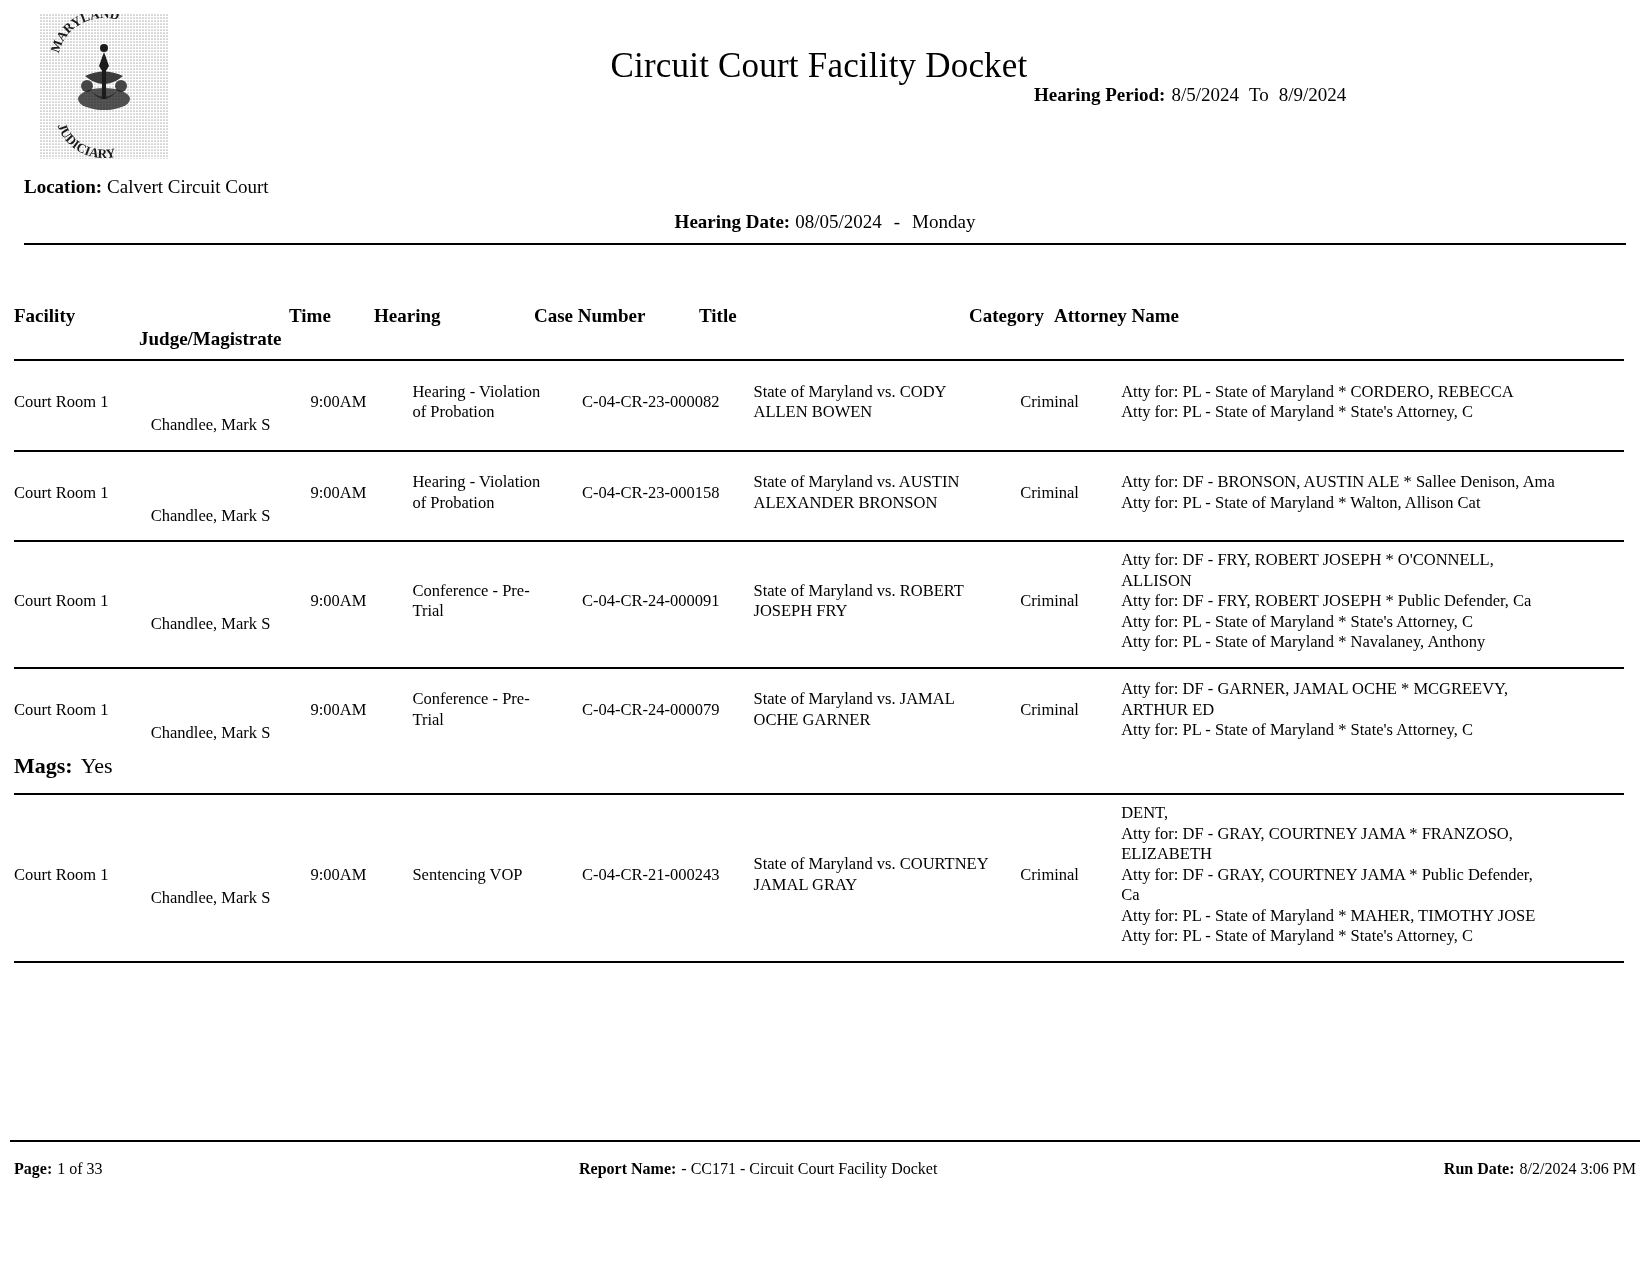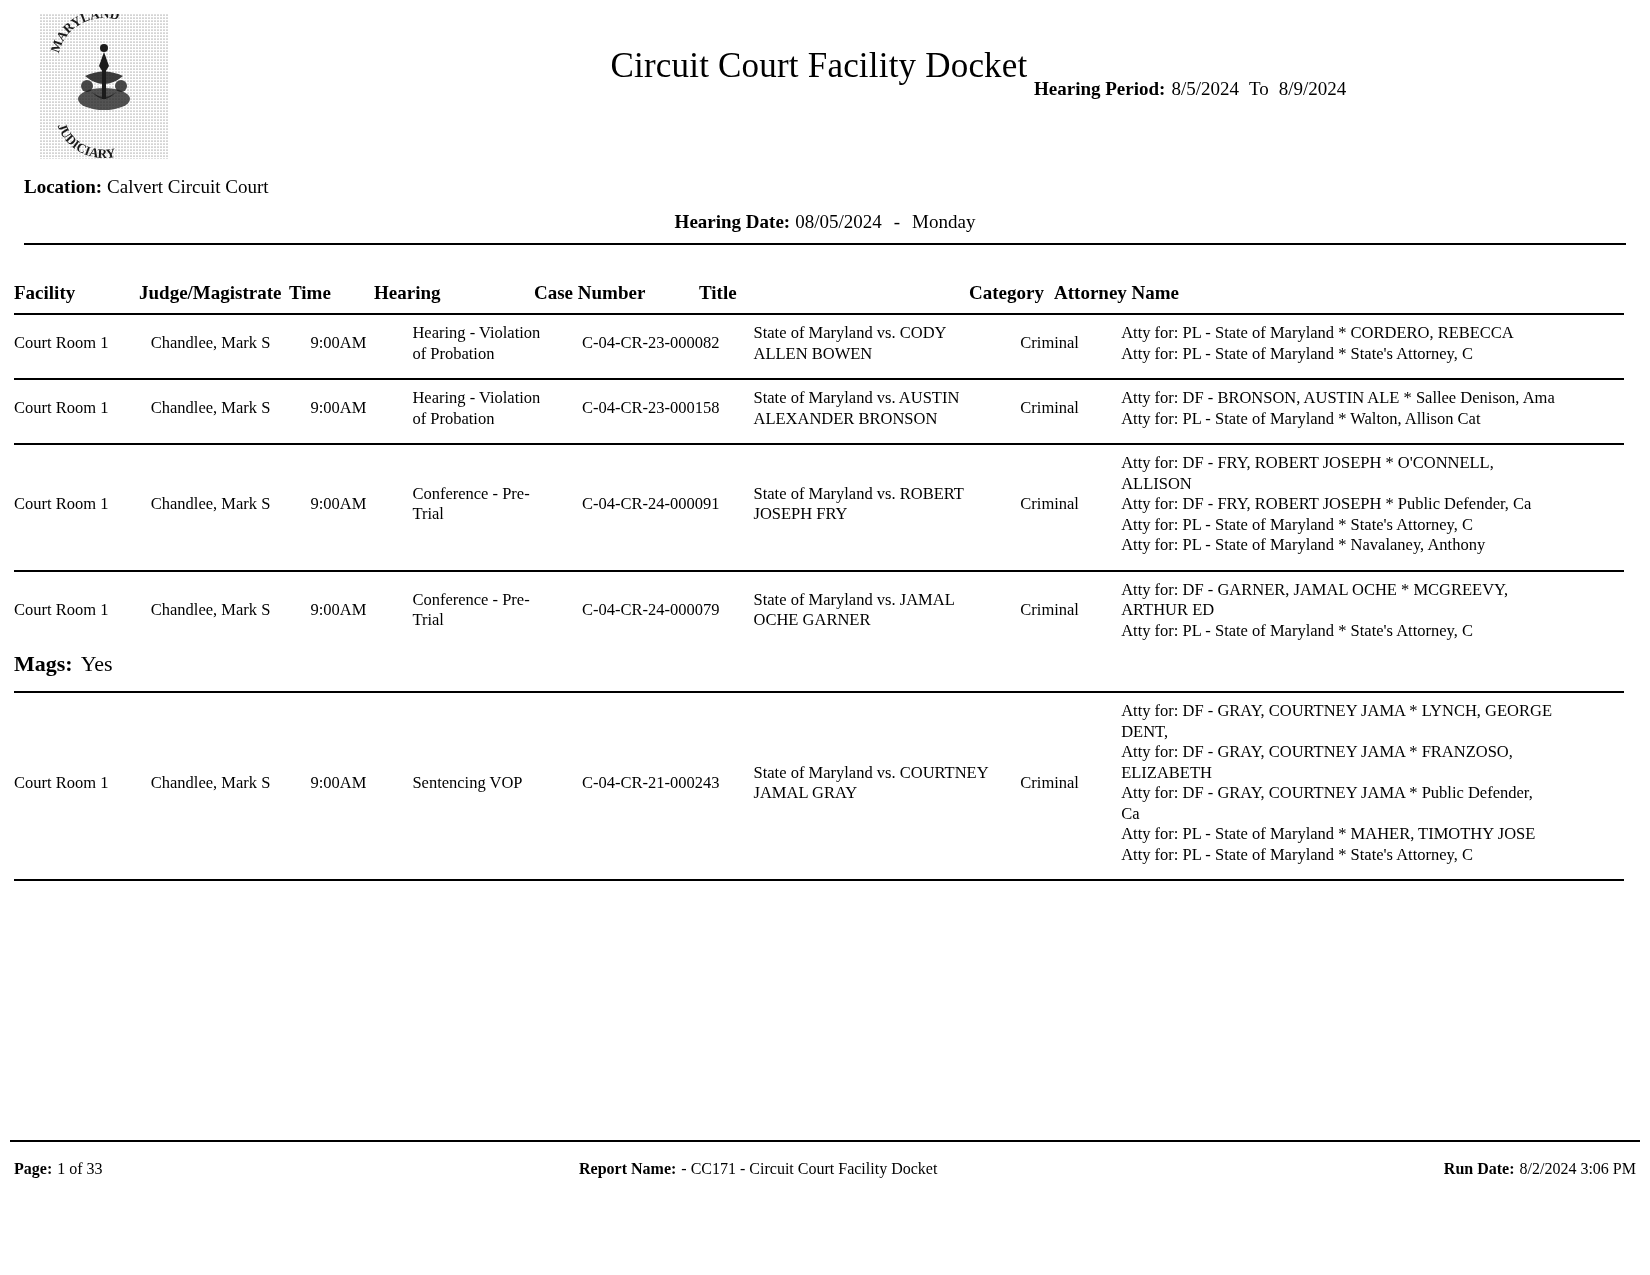--- a/index.html
+++ b/index.html
@@ -42,21 +42,21 @@
     left: 0;
     right: 12px;
     top: 46px;
     text-align: center;
     font-size: 35px;
     letter-spacing: 0.2px;
   }
   .hearing-period {
     position: absolute;
     left: 1020px;
-    top: 78px;
+    top: 84px;
     font-size: 19px;
     white-space: nowrap;
   }
   .hearing-period .lbl {
     font-weight: bold;
   }
   .hearing-period .v1 { margin-left: 6px; }
   .hearing-period .to { margin: 0 10px; }
 
   .location-line {
@@ -97,21 +97,21 @@
     font-size: 16.5px;
   }
   .row {
     position: relative;
     display: flex;
     align-items: center;
   }
   .col { box-sizing: border-box; padding-right: 6px; }
 
   .c-facility  { width: 125px; }
-  .c-judge     { width: 150px; }
+  .c-judge     { width: 150px; margin-top: 46px; }
   .c-time      { width: 85px;  text-align: right; padding-right: 22px; }
   .c-hearing   { width: 160px; }
   .c-case      { width: 165px; text-align: right; padding-right: 10px;}
   .c-title     { width: 270px; }
   .c-category  { width: 85px;  }
   .c-atty      { width: 560px; }
 
   .head-row {
     font-weight: bold;
     font-size: 19px;
@@ -297,21 +297,20 @@
         <div class="row-sep"></div>
         <div class="row data-row" style="margin-top: 8px;">
           <div class="col c-facility">Court Room 1</div>
           <div class="col c-judge">Chandlee, Mark S</div>
           <div class="col c-time">9:00AM</div>
           <div class="col c-hearing">Sentencing VOP</div>
           <div class="col c-case">C-04-CR-21-000243</div>
           <div class="col c-title">State of Maryland vs. COURTNEY JAMAL GRAY</div>
           <div class="col c-category">Criminal</div>
           <div class="col c-atty">
-            <div class="atty-line">Atty for: DF - GRAY, COURTNEY JAMA * LYNCH, GEORGE</div>
             <div class="atty-line">DENT,</div>
             <div class="atty-line">Atty for: DF - GRAY, COURTNEY JAMA * FRANZOSO,</div>
             <div class="atty-line">ELIZABETH</div>
             <div class="atty-line">Atty for: DF - GRAY, COURTNEY JAMA * Public Defender,</div>
             <div class="atty-line">Ca</div>
             <div class="atty-line">Atty for: PL - State of Maryland * MAHER, TIMOTHY JOSE</div>
             <div class="atty-line">Atty for: PL - State of Maryland * State's Attorney, C</div>
           </div>
         </div>
         <div class="gap"></div>

